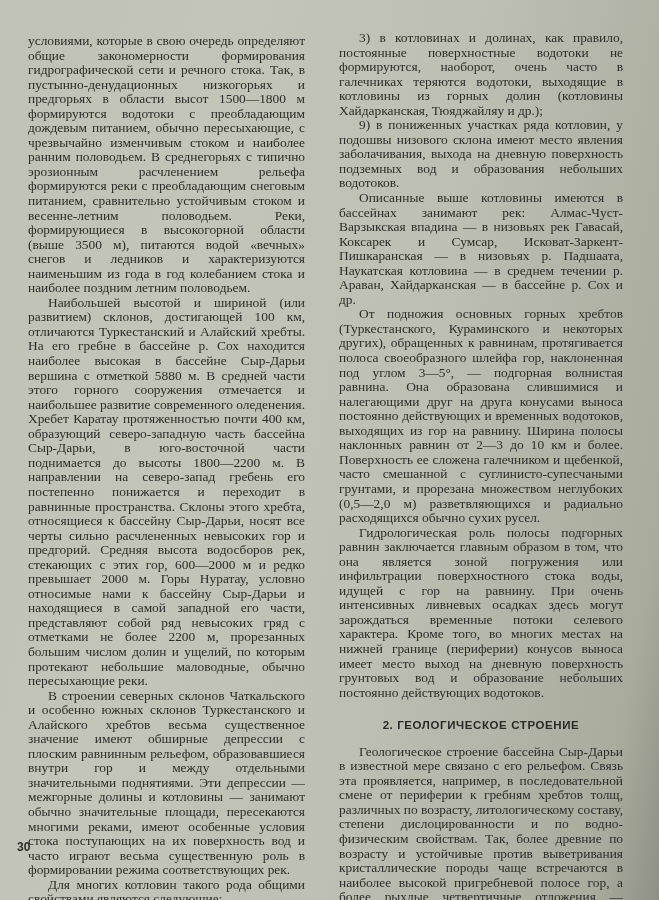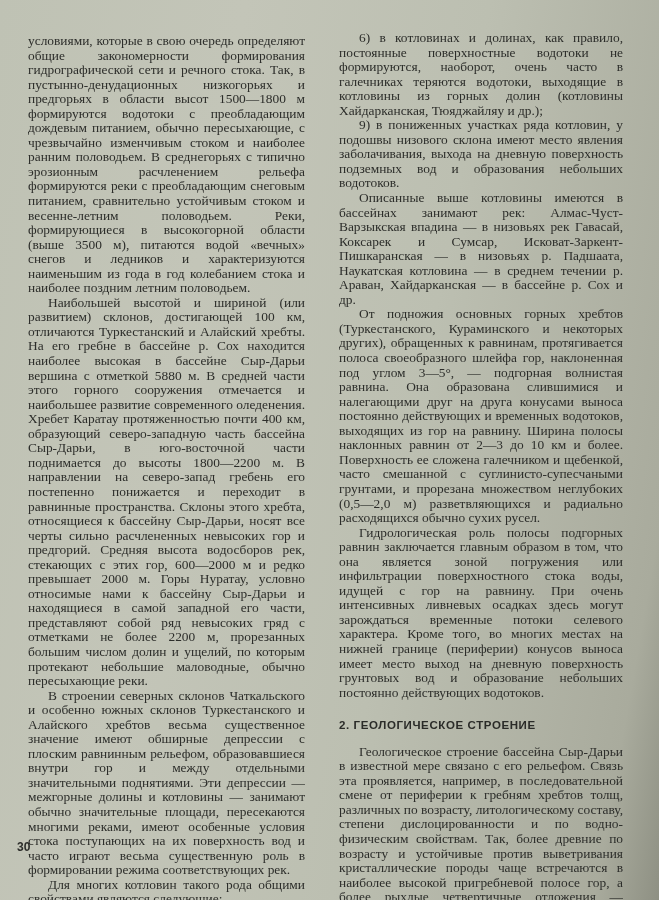--- a/index.html
+++ b/index.html
@@ -43,20 +43,21 @@
       text-indent: 0;
     }
     .column p.indent {
       text-indent: 20px;
     }
     .column p.item {
       text-indent: 20px;
     }
     .section-heading {
       margin: 18px 0 12px 0;
+      text-align: center;
       font-family: "Liberation Sans", "DejaVu Sans", sans-serif;
       font-weight: bold;
       font-size: 11.5px;
       letter-spacing: 0.6px;
       color: #2a2b28;
     }
     .page-number {
       position: absolute;
       left: 17px;
       top: 840px;
@@ -73,21 +74,21 @@
 
   <div class="column col-left">
     <p class="cont">условиями, которые в свою очередь определяют общие закономерности формирования гидрографической сети и речного стока. Так, в пустынно-денудационных низкогорьях и предгорьях в области высот 1500—1800 м формируются водотоки с преобладающим дождевым питанием, обычно пересыхающие, с чрезвычайно изменчивым стоком и наиболее ранним половодьем. В среднегорьях с типично эрозионным расчленением рельефа формируются реки с преобладающим снеговым питанием, сравнительно устойчивым стоком и весенне-летним половодьем. Реки, формирующиеся в высокогорной области (выше 3500 м), питаются водой «вечных» снегов и ледников и характеризуются наименьшим из года в год колебанием стока и наиболее поздним летним половодьем.</p>
     <p class="indent">Наибольшей высотой и шириной (или развитием) склонов, достигающей 100 км, отличаются Туркестанский и Алайский хребты. На его гребне в бассейне р. Сох находится наиболее высокая в бассейне Сыр-Дарьи вершина с отметкой 5880 м. В средней части этого горного сооружения отмечается и наибольшее развитие современного оледенения. Хребет Каратау протяженностью почти 400 км, образующий северо-западную часть бассейна Сыр-Дарьи, в юго-восточной части поднимается до высоты 1800—2200 м. В направлении на северо-запад гребень его постепенно понижается и переходит в равнинные пространства. Склоны этого хребта, относящиеся к бассейну Сыр-Дарьи, носят все черты сильно расчлененных невысоких гор и предгорий. Средняя высота водосборов рек, стекающих с этих гор, 600—2000 м и редко превышает 2000 м. Горы Нуратау, условно относимые нами к бассейну Сыр-Дарьи и находящиеся в самой западной его части, представляют собой ряд невысоких гряд с отметками не более 2200 м, прорезанных большим числом долин и ущелий, по которым протекают небольшие маловодные, обычно пересыхающие реки.</p>
     <p class="indent">В строении северных склонов Чаткальского и особенно южных склонов Туркестанского и Алайского хребтов весьма существенное значение имеют обширные депрессии с плоским равнинным рельефом, образовавшиеся внутри гор и между отдельными значительными поднятиями. Эти депрессии — межгорные долины и котловины — занимают обычно значительные площади, пересекаются многими реками, имеют особенные условия стока поступающих на их поверхность вод и часто играют весьма существенную роль в формировании режима соответствующих рек.</p>
     <p class="indent">Для многих котловин такого рода общими свойствами являются следующие:</p>
 
   </div>
 
   <div class="column col-right">
-    <p class="item">6) в котловинах и долинах, как правило, постоянные поверхностные водотоки не формируются, наоборот, очень часто в галечниках теряются водотоки, выходящие в котловины из горных долин (котловины Хайдарканская, Тюяджайляу и др.);</p>
+    <p class="item">3) в котловинах и долинах, как правило, постоянные поверхностные водотоки не формируются, наоборот, очень часто в галечниках теряются водотоки, выходящие в котловины из горных долин (котловины Хайдарканская, Тюяджайляу и др.);</p>
     <p class="item">9) в пониженных участках ряда котловин, у подошвы низового склона имеют место явления заболачивания, выхода на дневную поверхность подземных вод и образования небольших водотоков.</p>
     <p class="indent">Описанные выше котловины имеются в бассейнах занимают рек: Алмас-Чуст-Варзыкская впадина — в низовьях рек Гавасай, Коксарек и Сумсар, Исковат-Заркент-Пишкаранская — в низовьях р. Падшаата, Наукатская котловина — в среднем течении р. Араван, Хайдарканская — в бассейне р. Сох и др.</p>
     <p class="indent">От подножия основных горных хребтов (Туркестанского, Кураминского и некоторых других), обращенных к равнинам, протягивается полоса своеобразного шлейфа гор, наклоненная под углом 3—5°, — подгорная волнистая равнина. Она образована слившимися и налегающими друг на друга конусами выноса постоянно действующих и временных водотоков, выходящих из гор на равнину. Ширина полосы наклонных равнин от 2—3 до 10 км и более. Поверхность ее сложена галечником и щебенкой, часто смешанной с суглинисто-супесчаными грунтами, и прорезана множеством неглубоких (0,5—2,0 м) разветвляющихся и радиально расходящихся обычно сухих русел.</p>
     <p class="indent">Гидрологическая роль полосы подгорных равнин заключается главным образом в том, что она является зоной погружения или инфильтрации поверхностного стока воды, идущей с гор на равнину. При очень интенсивных ливневых осадках здесь могут зарождаться временные потоки селевого характера. Кроме того, во многих местах на нижней границе (периферии) конусов выноса имеет место выход на дневную поверхность грунтовых вод и образование небольших постоянно действующих водотоков.</p>
 
     <div class="section-heading">2. ГЕОЛОГИЧЕСКОЕ СТРОЕНИЕ</div>
 
     <p class="indent">Геологическое строение бассейна Сыр-Дарьи в известной мере связано с его рельефом. Связь эта проявляется, например, в последовательной смене от периферии к гребням хребтов толщ, различных по возрасту, литологическому составу, степени дислоцированности и по водно-физическим свойствам. Так, более древние по возрасту и устойчивые против выветривания кристаллические породы чаще встречаются в наиболее высокой пригребневой полосе гор, а более рыхлые четвертичные отложения — главным образом по подошвам склонов, по дну долин и котловин.</p>
 
   </div>

